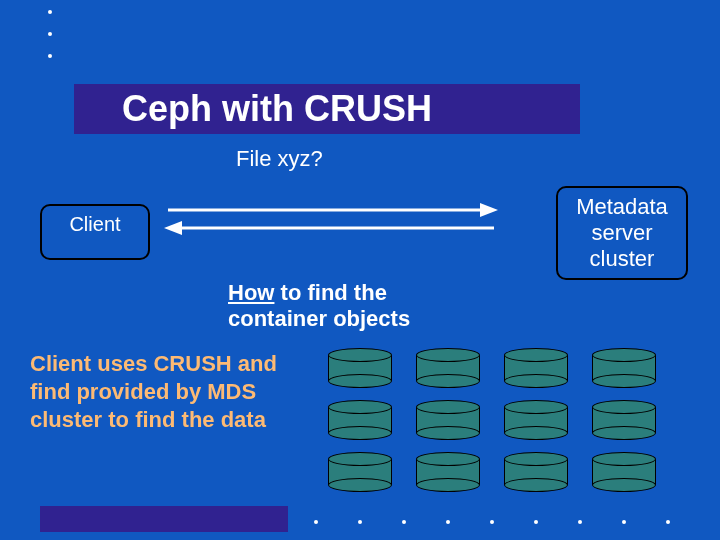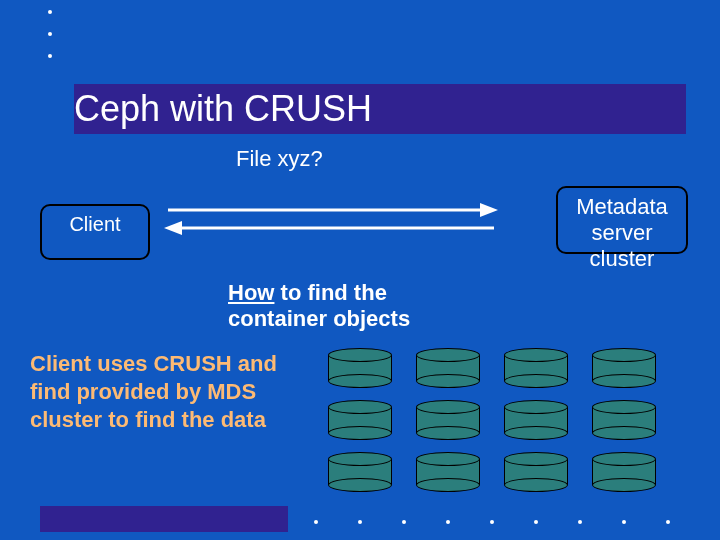--- a/index.html
+++ b/index.html
@@ -29,27 +29,28 @@
     left: 40px;
     bottom: 8px;
     width: 248px;
     height: 26px;
     background: #302290;
   }
   .title-bar {
     position: absolute;
     left: 74px;
     top: 84px;
-    width: 612px;
+    width: 506px;
     height: 50px;
     background: #302290;
     color: #fff;
     font-size: 36px;
-    font-weight: normal;
+    font-weight: bold;
     line-height: 50px;
+    padding-left: 48px;
     box-sizing: border-box;
   }
   .file-q {
     position: absolute;
     left: 236px;
     top: 146px;
     color: #fff;
     font-size: 22px;
     font-weight: normal;
   }
@@ -66,21 +67,21 @@
     border-radius: 10px;
     box-sizing: border-box;
     text-align: center;
     line-height: 36px;
   }
   .mds-box {
     position: absolute;
     right: 32px;
     top: 186px;
     width: 132px;
-    height: 68px;
+    height: 94px;
     background: #1058c1;
     color: #fff;
     font-size: 22px;
     border: 2px solid #000;
     border-radius: 10px;
     box-sizing: border-box;
     text-align: center;
     padding-top: 6px;
     line-height: 26px;
   }

